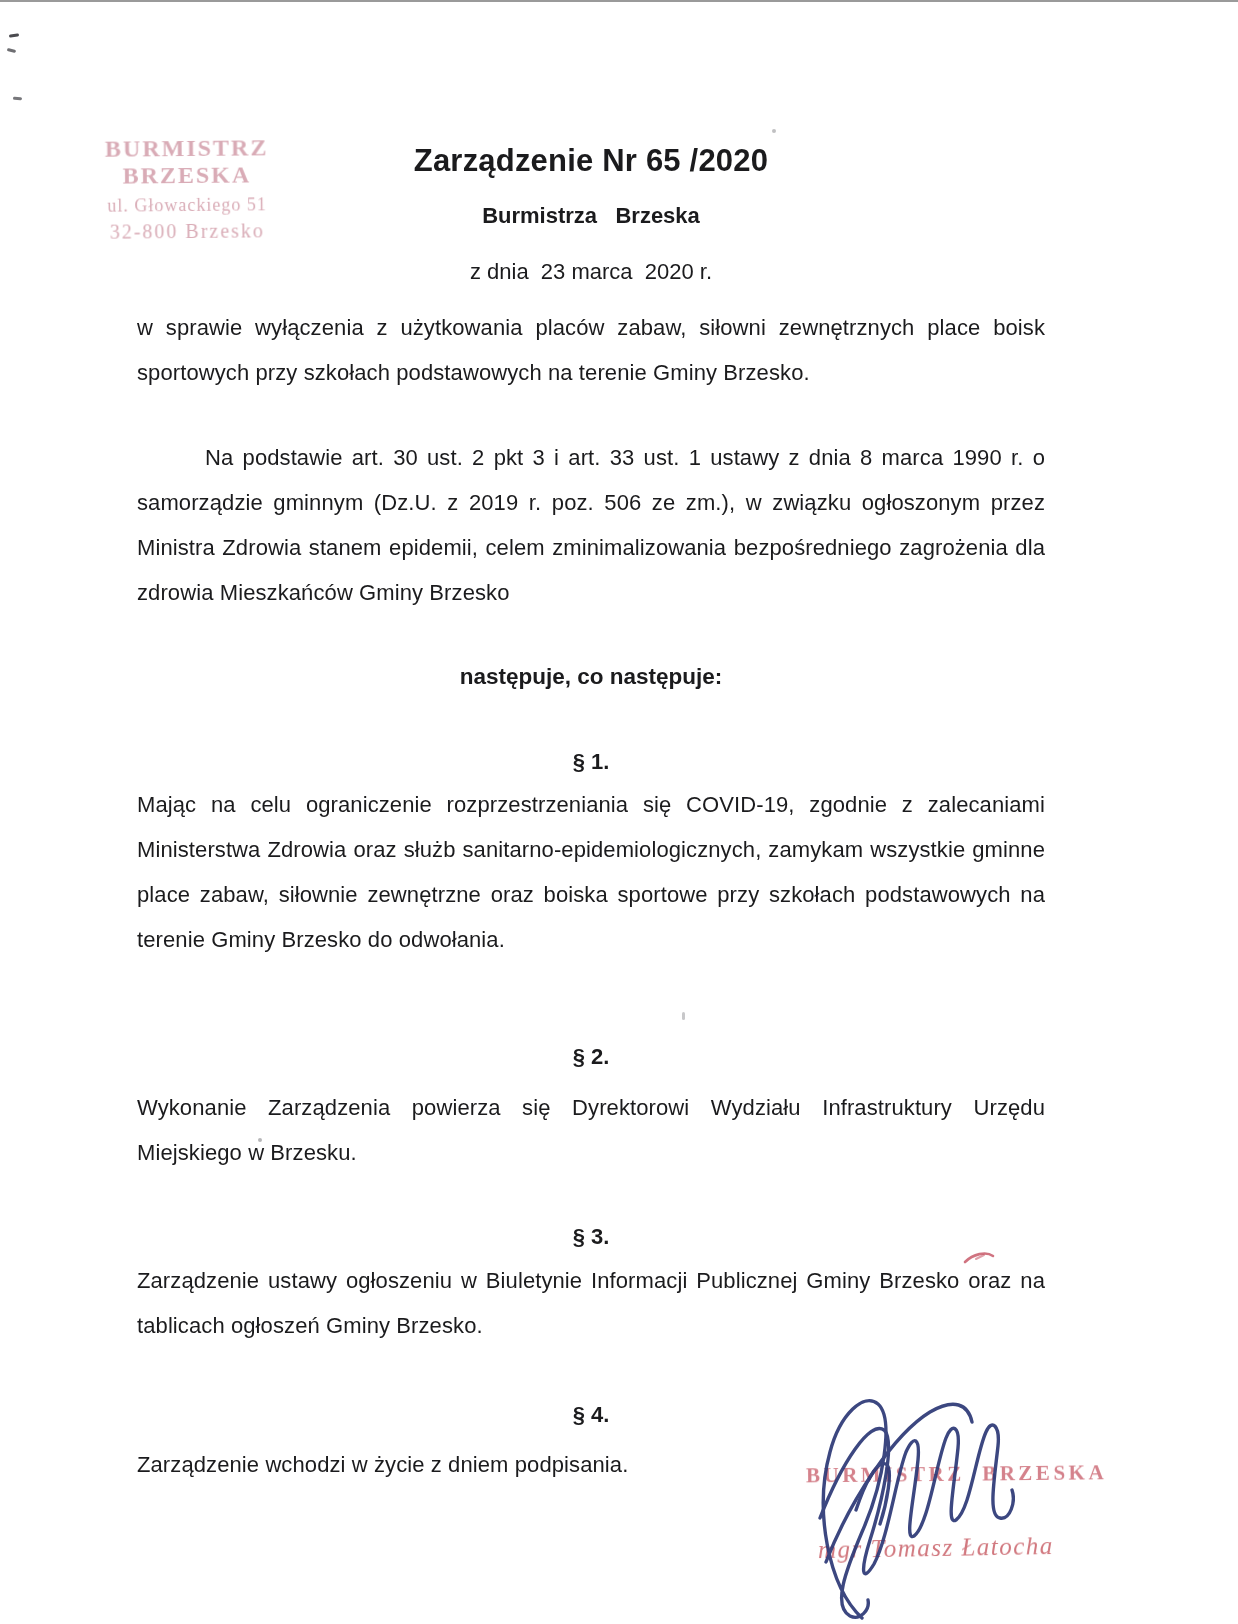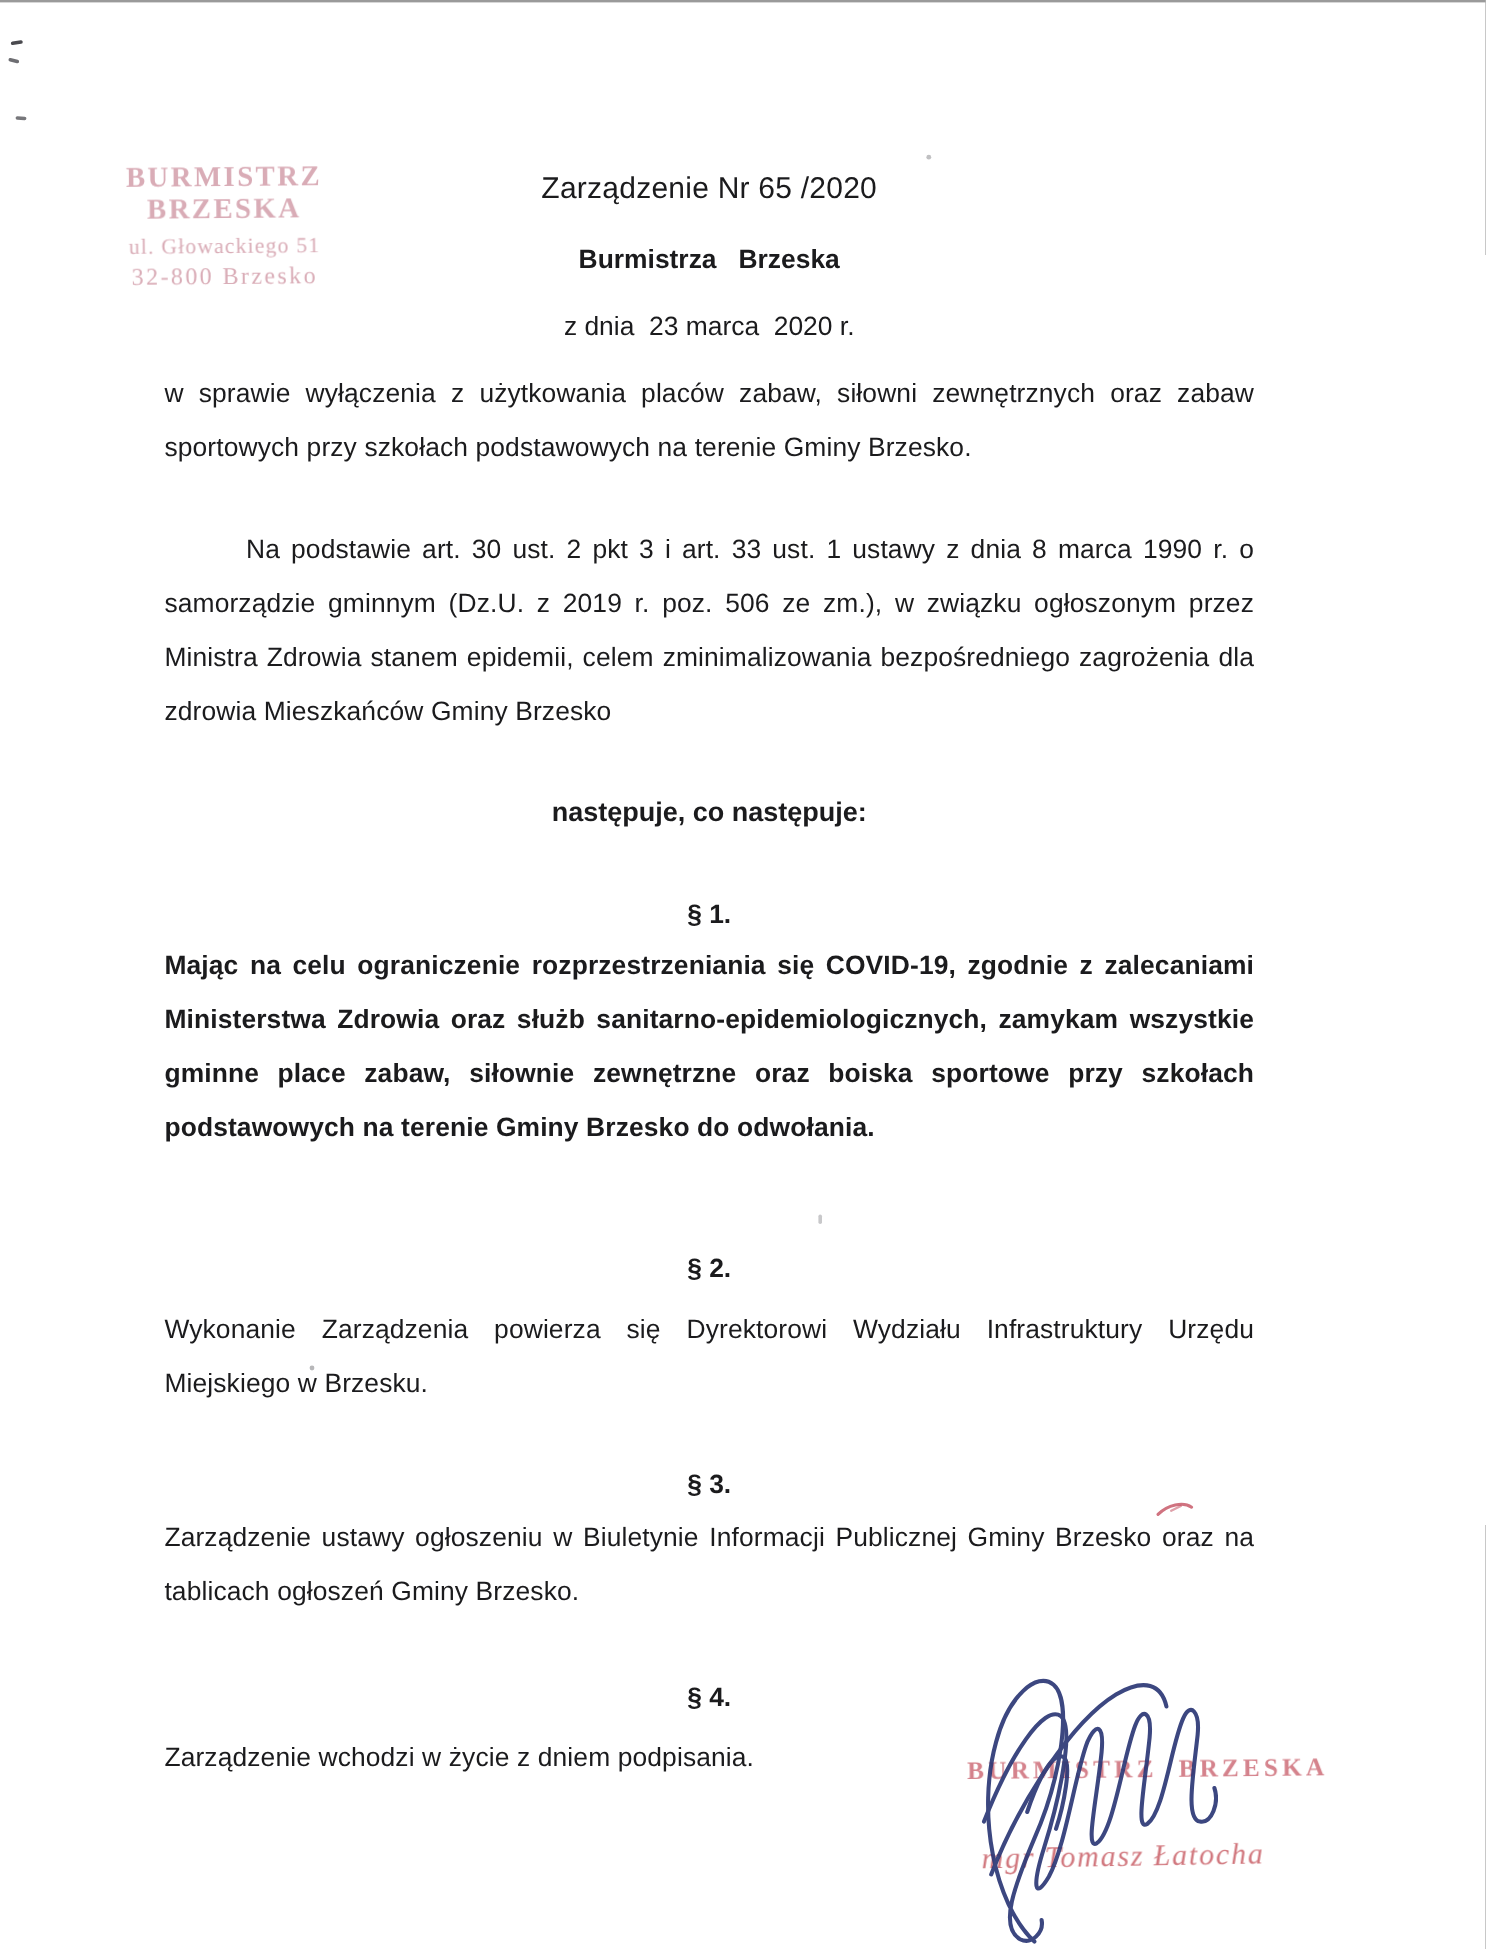--- a/index.html
+++ b/index.html
@@ -10,21 +10,21 @@
     margin:2px auto;
     background:#ffffff;
     overflow:hidden;
     font-family:"Liberation Sans", sans-serif;
     color:#1b1b1d;
   }
   
   .doc-title,.doc-subtitle,.doc-date,.center-line,.sec-num{
     position:absolute;left:137px;width:908px;text-align:center;white-space:pre;
   }
-  .doc-title{top:141px;font-size:25px;font-weight:400;letter-spacing:.2px;}
+  .doc-title{top:141px;font-size:31px;font-weight:700;letter-spacing:.2px;}
   .doc-subtitle{top:201px;font-size:22px;font-weight:700;}
   .doc-date{top:257px;font-size:22px;font-weight:400;text-align:center;}
   
   .corner-stamp{
     position:absolute;left:52px;top:133px;width:270px;
     text-align:center;
     font-family:"Liberation Serif", serif;
     color:#c2798a;
     opacity:.62;
     filter:blur(.5px);
@@ -39,21 +39,21 @@
     font-size:22px;line-height:45px;
     text-align:justify;
     letter-spacing:.1px;
   }
   .para.indent{text-indent:68px;}
   .p-subject{top:303px;}
   .p-preamble{top:433px;}
   .center-line{top:662px;font-size:22.5px;font-weight:700;}
   .sec-num{font-size:22px;font-weight:700;}
   .sec1-num{top:747px;}
-  .sec1-body{top:780px;font-weight:bold;}
+  .sec1-body{top:780px;}
   .sec2-num{top:1042px;}
   .sec2-body{top:1083px;}
   .sec3-num{top:1222px;}
   .sec3-body{top:1256px;}
   .sec4-num{top:1400px;}
   .sec4-body{top:1440px;text-align:left;}
   
   .mayor-stamp-title{
     position:absolute;left:806px;top:1460px;width:260px;
     font-family:"Liberation Serif", serif;
@@ -95,21 +95,21 @@
   <div class="artifact a2"></div>
   <div class="artifact a3"></div>
   <div class="artifact a4"></div>
   <div class="artifact a5"></div>
   <div class="artifact a6"></div>
 
   <div class="doc-title">Zarządzenie Nr 65 /2020</div>
   <div class="doc-subtitle">Burmistrza   Brzeska</div>
   <div class="doc-date">z dnia  23 marca  2020 r.</div>
 
-  <div class="para p-subject">w sprawie wyłączenia z użytkowania placów zabaw, siłowni zewnętrznych oraz zabaw sportowych przy szkołach podstawowych na terenie Gminy Brzesko.</div>
+  <div class="para p-subject">w sprawie wyłączenia z użytkowania placów zabaw, siłowni zewnętrznych place boisk sportowych przy szkołach podstawowych na terenie Gminy Brzesko.</div>
 
   <div class="para indent p-preamble">Na podstawie art. 30 ust. 2 pkt 3 i art. 33 ust. 1 ustawy z dnia 8 marca 1990 r. o samorządzie gminnym (Dz.U. z 2019 r. poz. 506 ze zm.), w związku ogłoszonym przez Ministra Zdrowia stanem epidemii, celem zminimalizowania bezpośredniego zagrożenia dla zdrowia Mieszkańców Gminy Brzesko</div>
 
   <div class="center-line">następuje, co następuje:</div>
 
   <div class="sec-num sec1-num">§ 1.</div>
   <div class="para sec1-body">Mając na celu ograniczenie rozprzestrzeniania się COVID-19, zgodnie z zalecaniami Ministerstwa Zdrowia oraz służb sanitarno-epidemiologicznych, zamykam wszystkie gminne place zabaw, siłownie zewnętrzne oraz boiska sportowe przy szkołach podstawowych na terenie Gminy Brzesko do odwołania.</div>
 
   <div class="sec-num sec2-num">§ 2.</div>
   <div class="para sec2-body">Wykonanie Zarządzenia powierza się Dyrektorowi Wydziału Infrastruktury Urzędu Miejskiego w Brzesku.</div>

